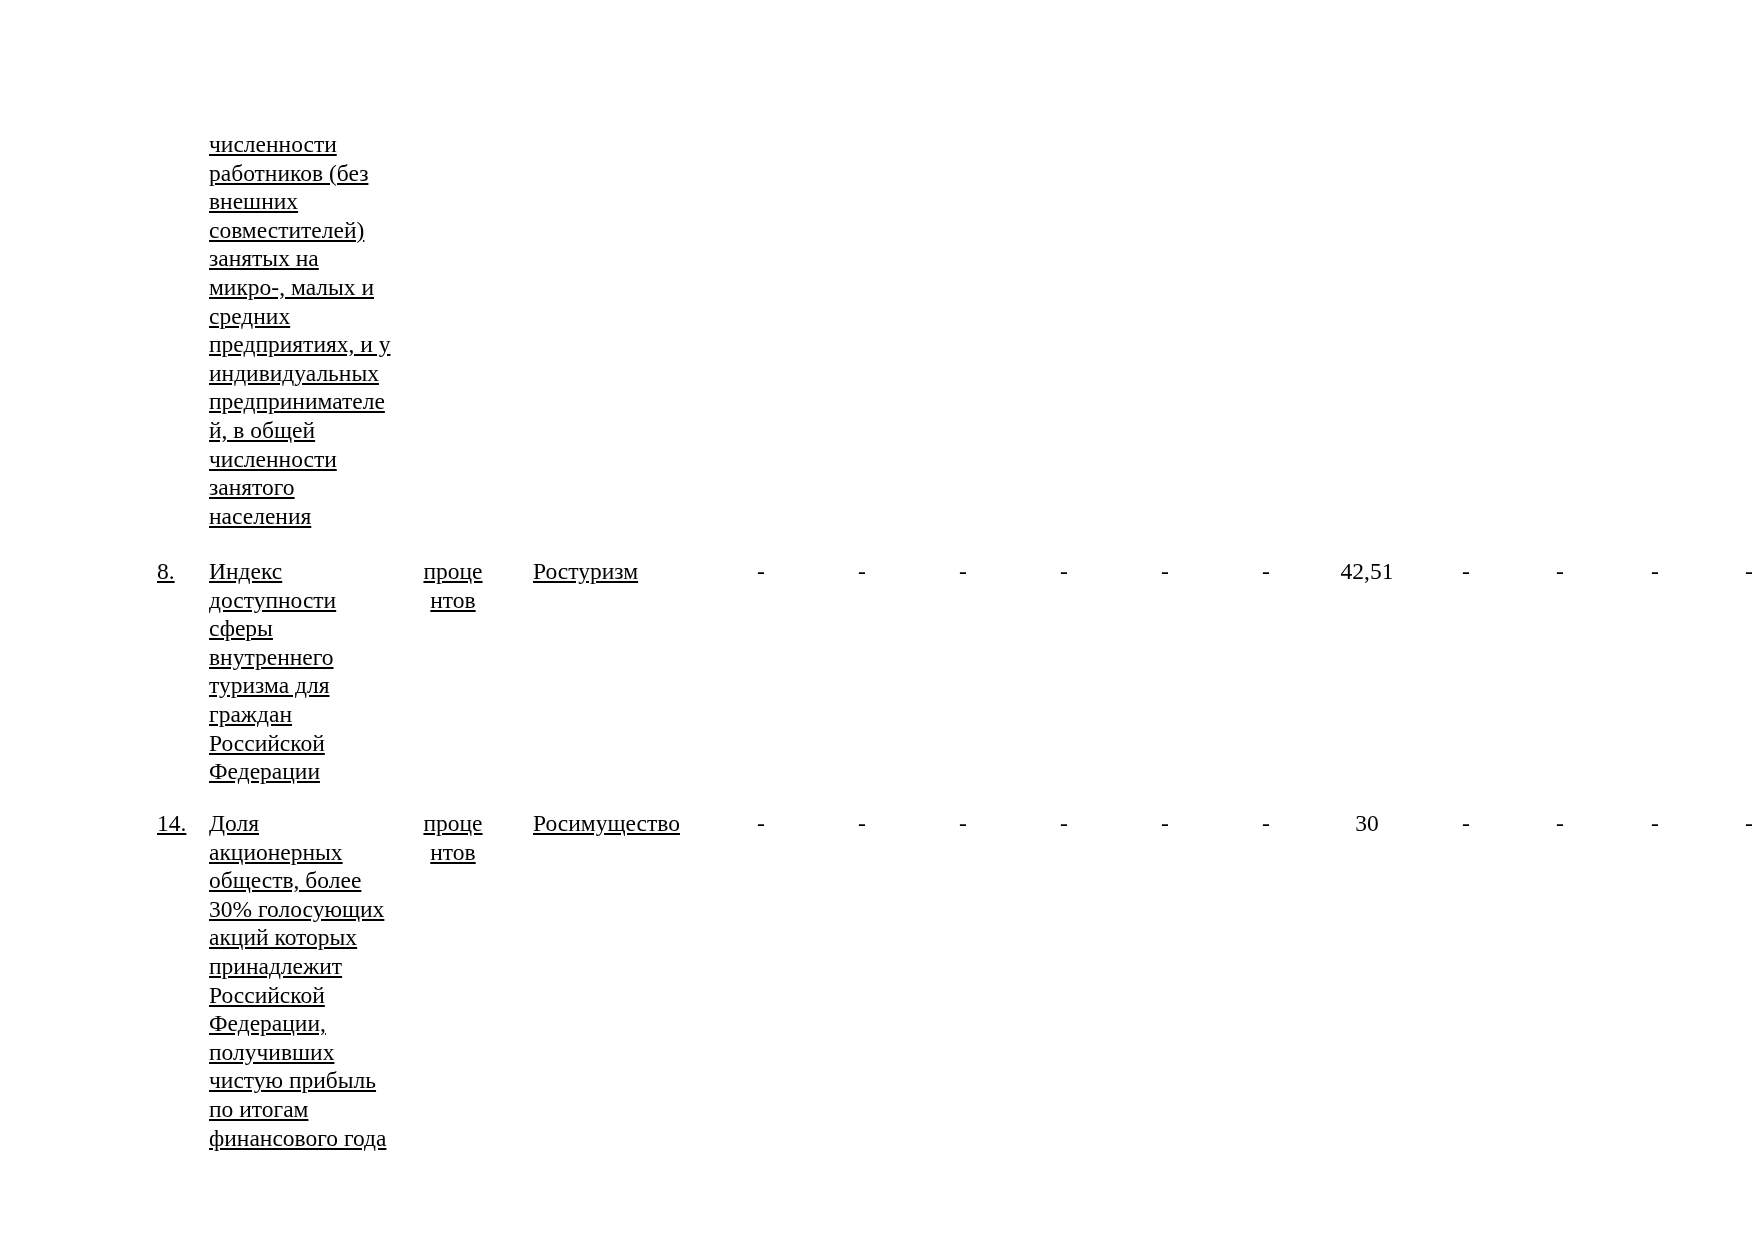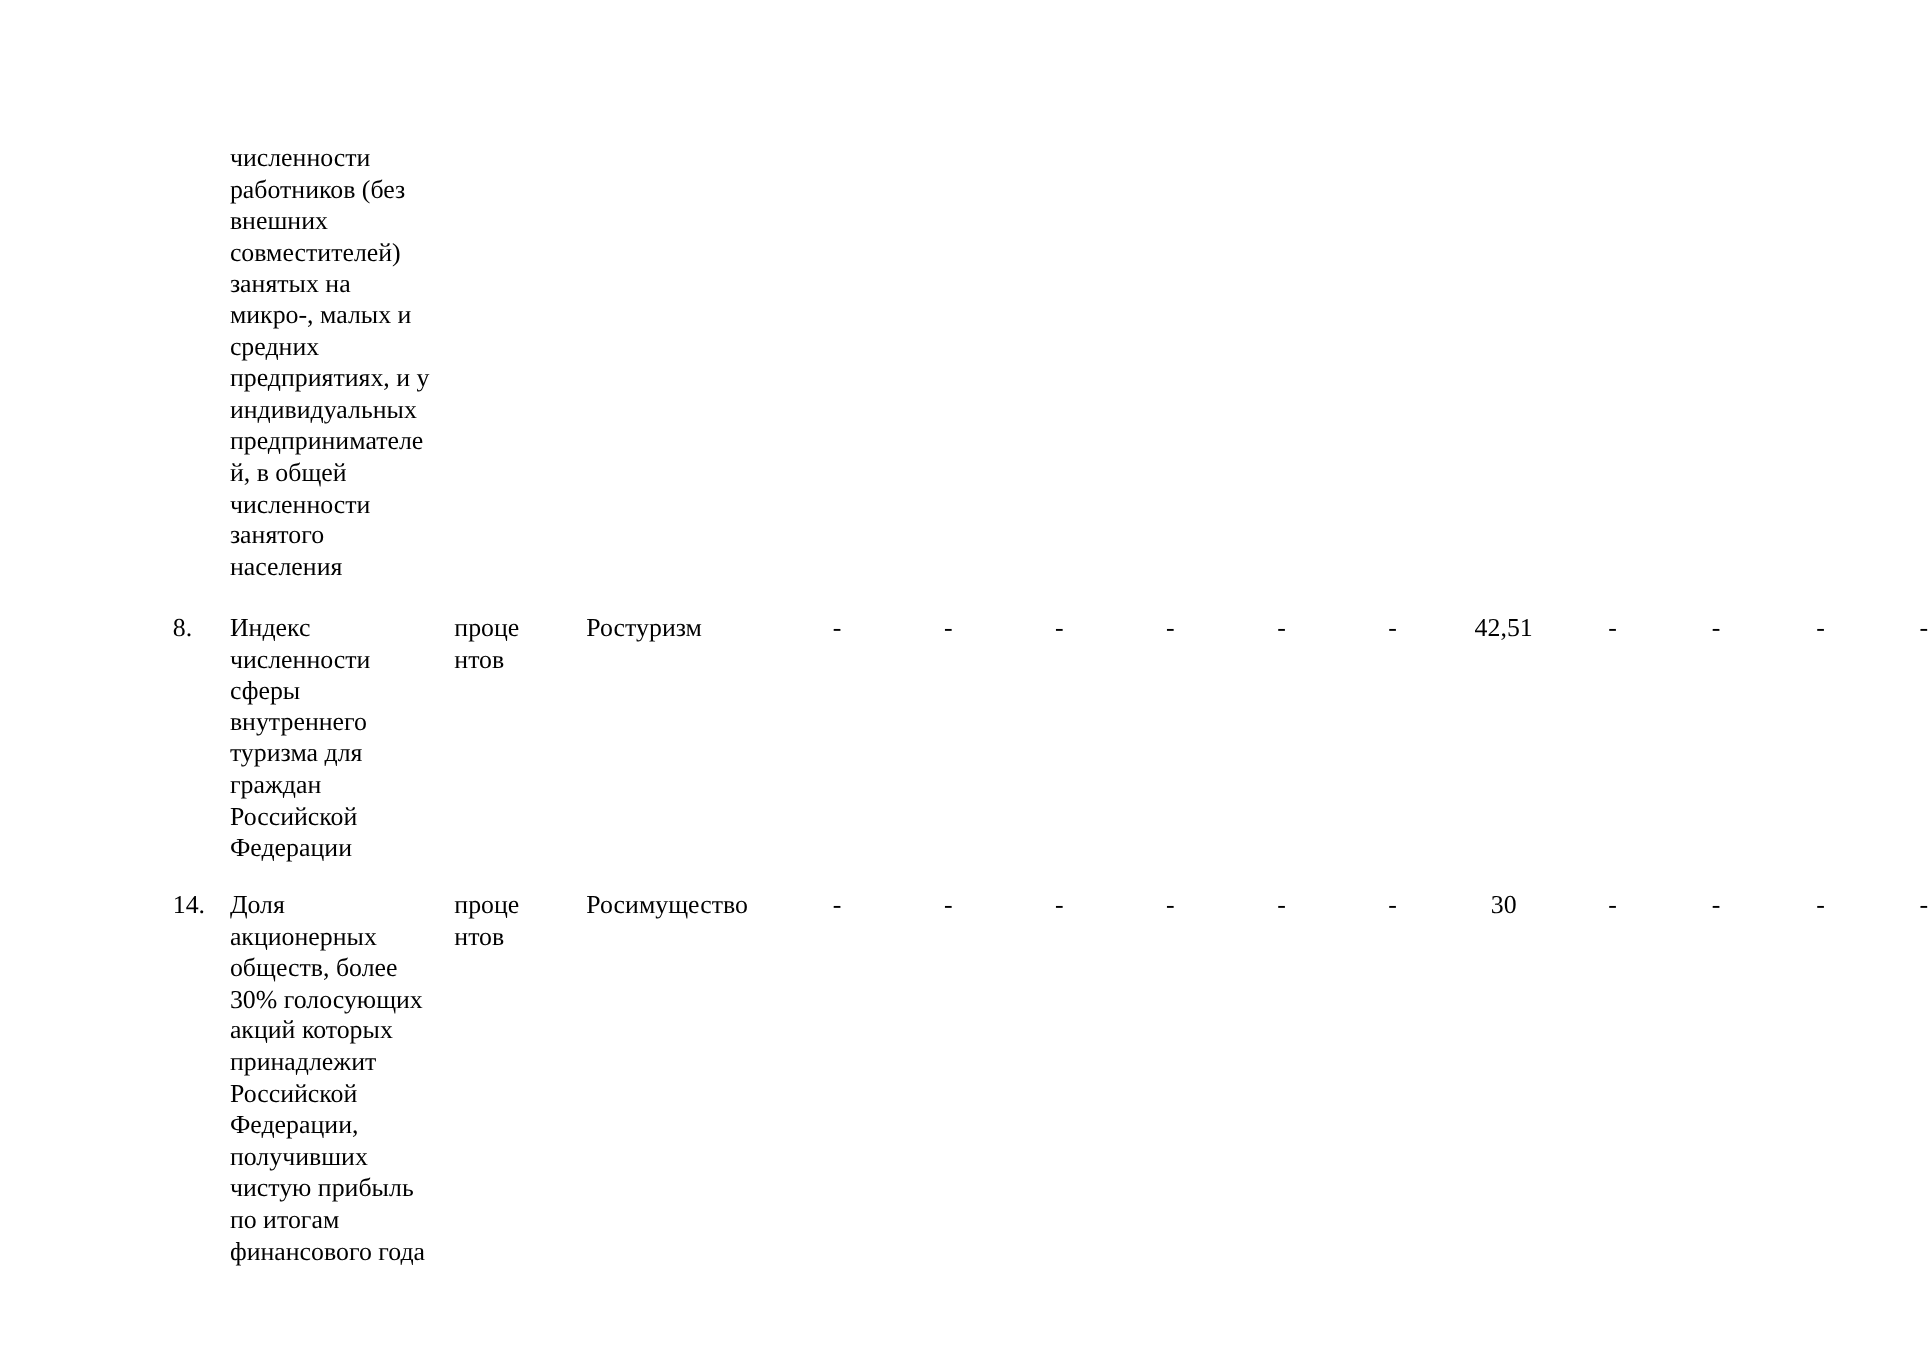--- a/index.html
+++ b/index.html
@@ -1,24 +1,24 @@
 <!DOCTYPE html>
 <html><head>
 <meta charset="utf-8">
 <style>
   html, body { margin: 0; padding: 0; background: #ffffff; }
   body {
     width: 1754px; height: 1240px; position: relative; overflow: hidden;
     font-family: "Liberation Serif", "DejaVu Serif", serif;
     font-size: 23.5px; color: #000000;
   }
-  .cell { position: absolute; line-height: 28.6px; white-space: pre-line; }
+  .cell { position: absolute; line-height: 28.6px; white-space: pre-line; text-decoration: underline; }
   .num { left: 157px; }
   .desc { left: 209px; width: 200px; }
-  .unit { left: 413px; width: 80px; }
+  .unit { left: 413px; width: 80px; text-align: center; }
   .agency { left: 533px; }
   .val { position: absolute; width: 80px; text-align: center; line-height: 28.6px; }
 </style>
 </head>
 <body>
 
 <div>
   <div class="cell desc" style="top:130px">численности
 работников (без
 внешних
@@ -31,21 +31,21 @@
 предпринимателе
 й, в общей
 численности
 занятого
 населения</div>
 </div>
 
 <div>
   <div class="cell num" style="top:557px">8.</div>
   <div class="cell desc" style="top:557px">Индекс
-численности
+доступности
 сферы
 внутреннего
 туризма для
 граждан
 Российской
 Федерации</div>
   <div class="cell unit" style="top:557px">проце
  нтов</div>
   <div class="cell agency" style="top:557px">Ростуризм</div>
   <div class="val" style="top:557px;left:721px">-</div>

